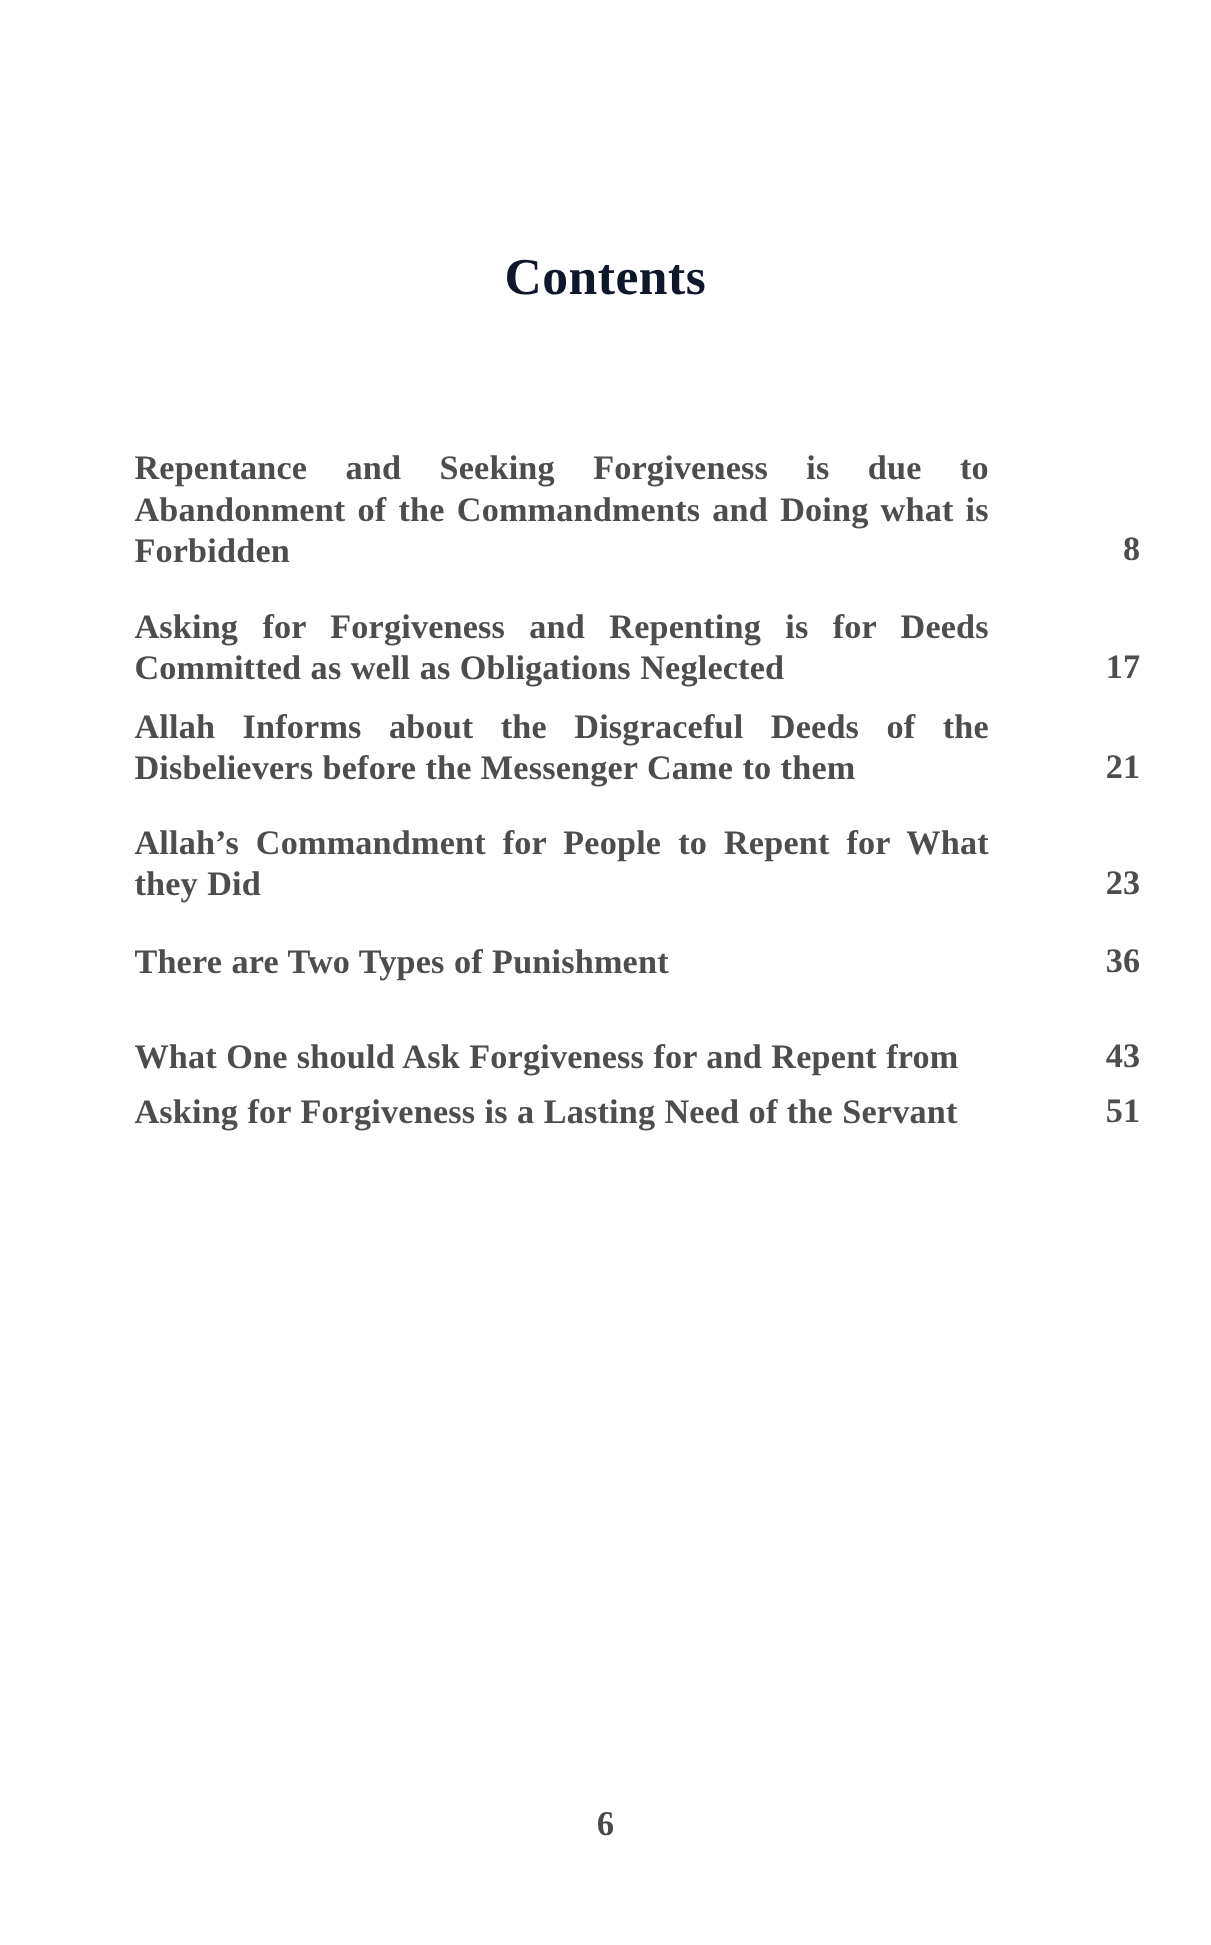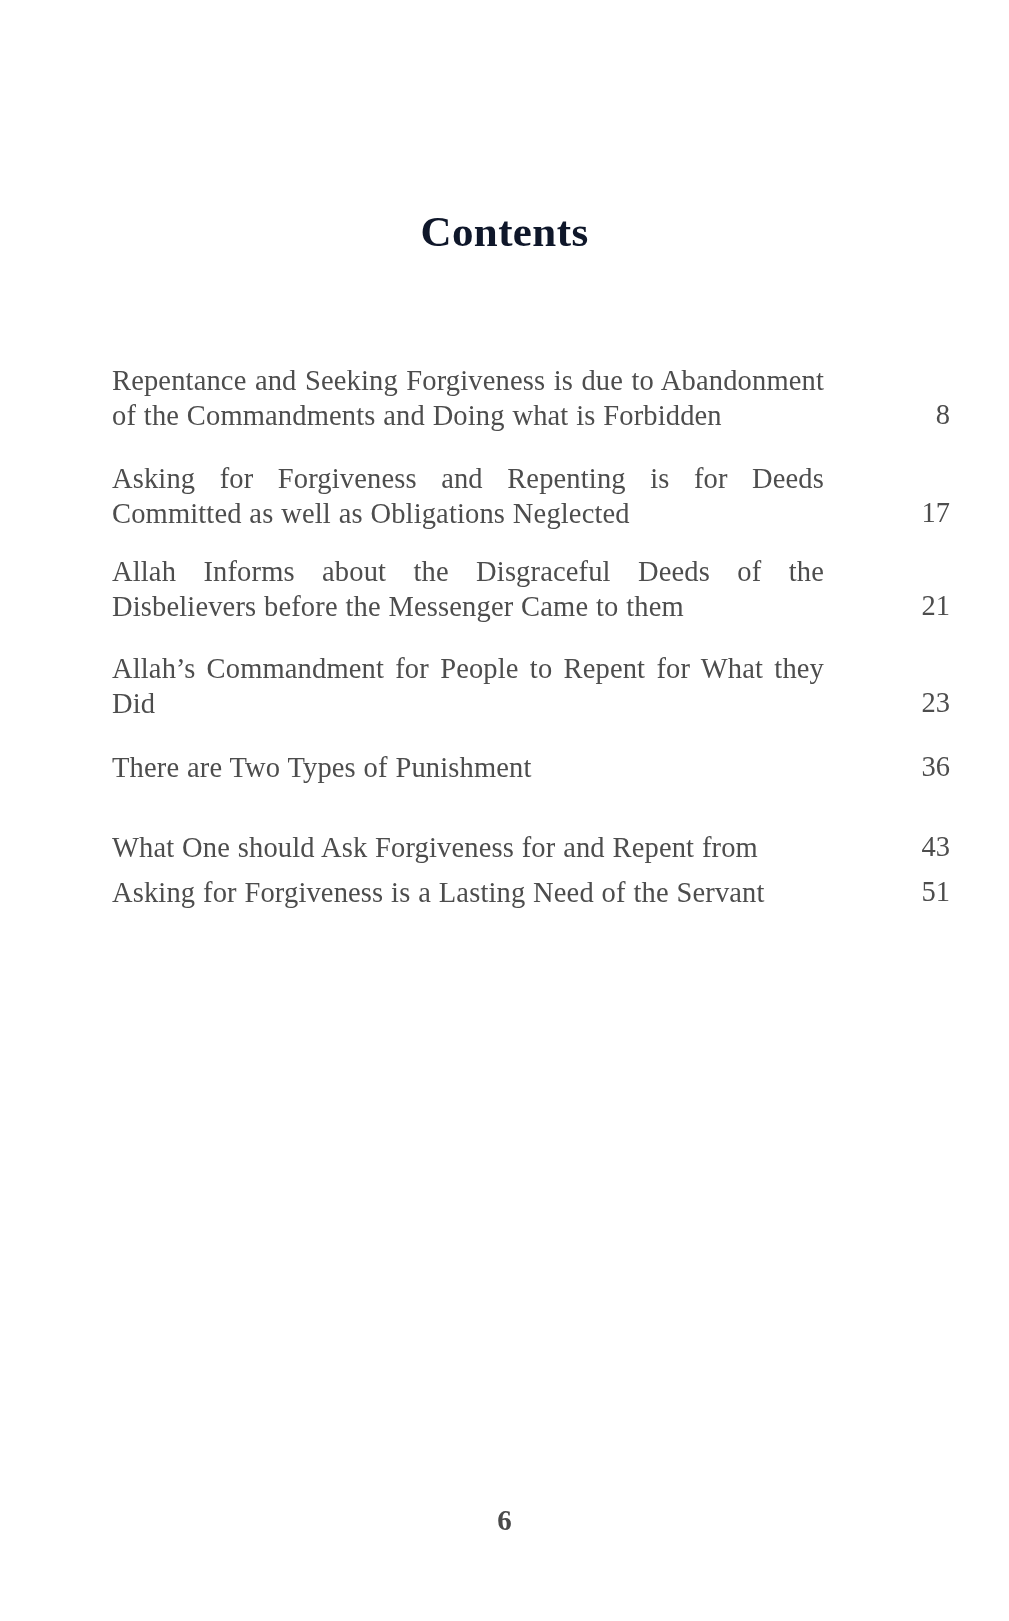--- a/index.html
+++ b/index.html
@@ -33,23 +33,24 @@
     font-size: 43px;
     font-weight: bold;
     letter-spacing: 0.4px;
     color: #0f172a;
     font-family: "Liberation Serif", "DejaVu Serif", serif;
   }
 
   
   .toc {
     position: absolute;
-    top: 364px;
+    top: 374px;
     left: 112px;
     width: 838px;
+    font-weight: bold;
   }
 
   .toc-entry {
     position: relative;
     display: block;
     margin-bottom: 31px;
   }
 
   .toc-entry-title {
     display: block;
@@ -74,21 +75,21 @@
     bottom: 1px;
     width: 60px;
     text-align: right;
     font-size: 28.5px;
     line-height: 34.5px;
     color: #4d4d4d;
   }
 
   
   .toc-entry.e1 { margin-bottom: 29px; }
-  .toc-entry.e2 { margin-bottom: 24px; }
+  .toc-entry.e2 { margin-bottom: 14px; }
   .toc-entry.e3 { margin-bottom: 28px; }
   .toc-entry.e4 { margin-bottom: 30px; }
   .toc-entry.e5 { margin-bottom: 45px; }
   .toc-entry.e6 { margin-bottom: 11px; }
   .toc-entry.e7 { margin-bottom: 30px; }
   .toc-entry.e8 { margin-bottom: 0; }
 
   
   .footer-page-number {
     position: absolute;

